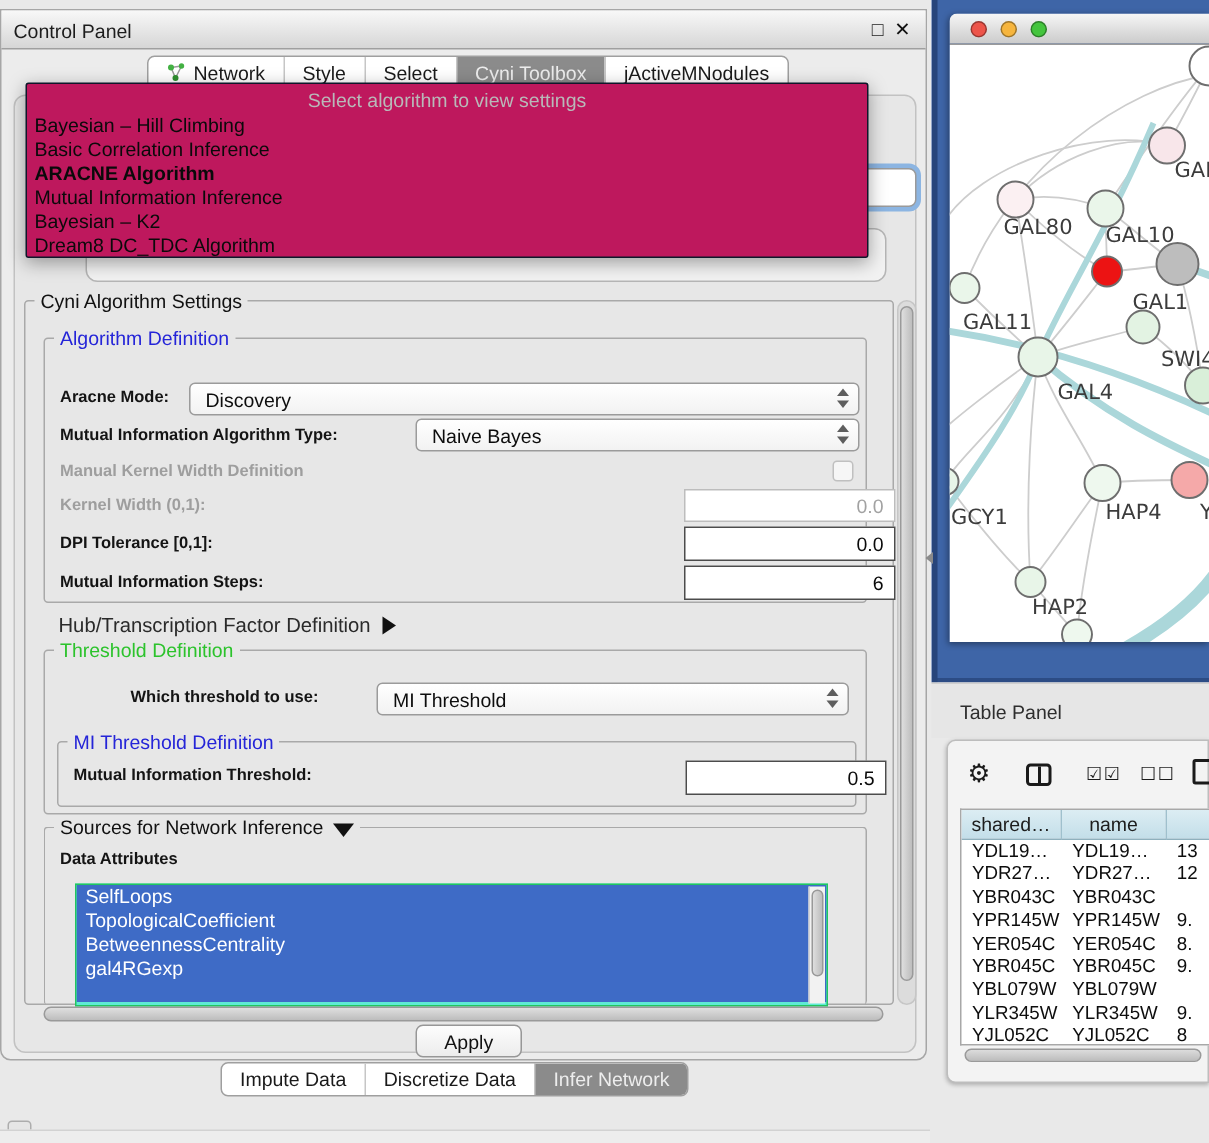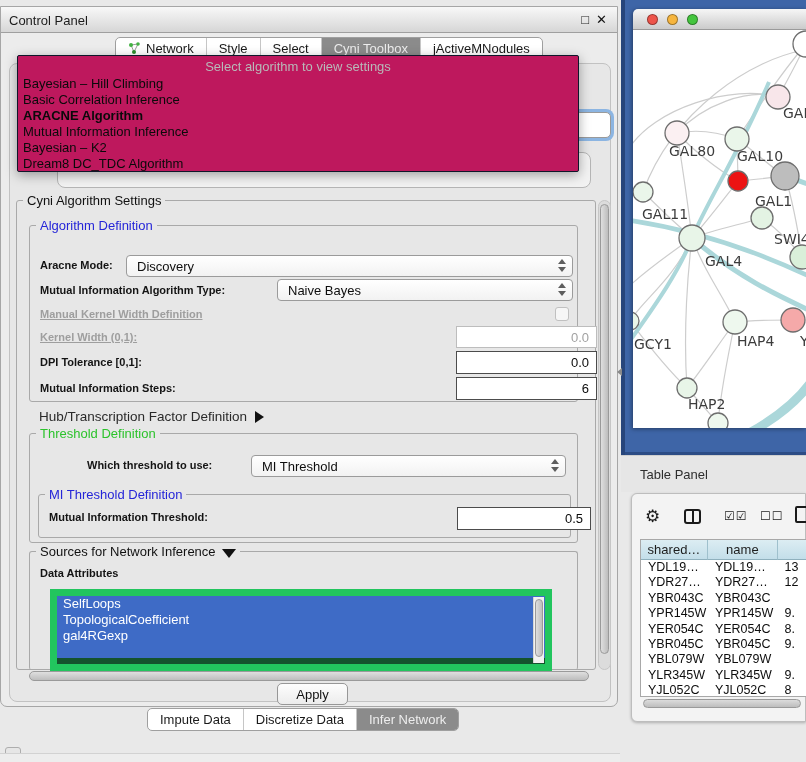--- a/index.html
+++ b/index.html
@@ -12,54 +12,54 @@
   .cp-titlebar { left:0; top:0; width:100%; height:26px; background:linear-gradient(#f8f8f8,#d6d6d6); border-bottom:1px solid #9f9f9f; }
   .cp-title { left:8px; top:6px; font-size:13px; color:#1c1c1c; }
   .cp-float { right:28px; top:5px; font-size:13px; color:#222; }
   .cp-close { right:10px; top:5px; font-size:13px; font-weight:bold; color:#111; }
 
   
   .seg-bar { display:flex; background:#fff; border:1px solid #9f9f9f; border-radius:5px; overflow:hidden; height:23px; }
   .seg { display:flex; align-items:center; padding:0 12px; border-left:1px solid #c6c6c6; color:#1a1a1a; font-size:13px; white-space:nowrap; }
   .seg:first-child { border-left:none; }
   .seg.sel { background:#8b8b8b; color:#ededed; }
-  .top-tabs { left:114px; top:30px; }
+  .top-tabs { left:97px; top:30px; }
   .bottom-tabs { left:146px; top:701px; }
   .mini-net-icon { width:13px; height:13px; margin-right:5px; display:inline-block; }
 
   
   .cp-content { left:8px; top:56px; width:602px; height:639px; background:#e7e7e7; border:1px solid #c2c2c2; border-radius:8px; }
 
   
   .remnant-field { left:47px; top:88px; width:534px; height:36px; background:#f2f2f2; border:1px solid #b5b5b5; border-radius:8px; }
   .remnant-combo-focus { left:552px; top:48px; width:49px; height:26px; background:#fff; border:1px solid #9a9a9a; border-radius:5px; box-shadow:0 0 0 3px #8cb5e2; }
 
   
   .grp { border:1px solid #a9a9a9; border-radius:3px; }
   .grp-label { position:absolute; top:-8px; left:6px; background:#e7e7e7; padding:0 4px; font-size:13px; white-space:nowrap; }
   .lbl-blue { color:#2525d8; }
   .lbl-green { color:#2cc32c; }
 
   .form-label { font-size:11px; font-weight:bold; color:#141414; white-space:nowrap; }
-  .form-label.dis { color:#9e9e9e;text-decoration:underline; }
+  .form-label.dis { color:#9e9e9e; }
 
   .combo { background:linear-gradient(#ffffff,#f2f2f2); border:1px solid #9b9b9b; border-radius:4px; height:22px; display:flex; align-items:center; padding-left:10px; font-size:13px; color:#0d0d0d; }
   .combo-arrows { position:absolute; right:6px; top:3px; display:flex; flex-direction:column; align-items:center; }
   .tri-up { width:0; height:0; border-left:4px solid transparent; border-right:4px solid transparent; border-bottom:5px solid #5e5e5e; margin-bottom:3px; }
   .tri-dn { width:0; height:0; border-left:4px solid transparent; border-right:4px solid transparent; border-top:5px solid #5e5e5e; }
 
   .field { background:#fff; border:1px solid #4c4c4c; height:23px; font-size:13px; color:#0a0a0a; display:flex; align-items:center; justify-content:flex-end; padding:0 7px;margin-left:24px; }
   .field.dis { border-color:#bdbdbd; color:#a2a2a2; height:22px; }
   .checkbox { width:14px; height:14px; background:#f6f6f6; border:1px solid #c0c0c0; border-radius:3px; }
 
   .hub-row { font-size:13.5px; color:#2a2a2a; }
   .tri-right { display:inline-block; width:0; height:0; border-top:6px solid transparent; border-bottom:6px solid transparent; border-left:9px solid #111; margin-left:8px; vertical-align:-2px; }
   .tri-down-b { display:inline-block; width:0; height:0; border-left:7px solid transparent; border-right:7px solid transparent; border-top:9px solid #111; margin-left:6px; vertical-align:-2px; }
 
-  .attr-list { background:#14532d; border:7px solid #22c55e; overflow:hidden; }
+  .attr-list { background:#5eead4; border:1px solid #22c55e; overflow:hidden; }
   .attr-item { background:#3e6bc6; color:#fff; font-size:13px; height:16px; line-height:16px; padding-left:6px; white-space:nowrap; }
   .list-vscroll { position:absolute; right:1px; top:1px; bottom:1px; width:11px; background:#f2f2f2; border-left:1px solid #d5d5d5; }
   .list-vthumb { position:absolute; left:1px; top:2px; width:8px; height:58px; background:linear-gradient(to right,#dedede,#bdbdbd); border:1px solid #999; border-radius:5px; }
 
   .vscroll { left:588px; top:136px; width:13px; height:470px; background:#dcdcdc; border:1px solid #c6c6c6; border-radius:7px; }
   .vthumb { position:absolute; left:1px; top:3px; width:9px; height:450px; background:linear-gradient(to right,#dfdfdf,#bdbdbd); border:1px solid #9a9a9a; border-radius:6px; }
   .hscroll { left:16px; top:606px; width:571px; height:12px; }
   .hthumb { position:absolute; left:3px; top:1px; width:560px; height:10px; background:linear-gradient(#dfdfdf,#bdbdbd); border:1px solid #9a9a9a; border-radius:6px; }
 
   .apply-btn { left:267px; top:619px; width:71px; height:22px; background:linear-gradient(#fdfdfd,#ececec); border:1px solid #979797; border-radius:5px; display:flex; align-items:center; justify-content:center; font-size:13px; color:#111; }
@@ -210,20 +210,21 @@
 
       <div class="abs grp" style="left:12px; top:350px; width:549px; height:119px; border-bottom:none;">
         <span class="grp-label" style="font-weight:normal;"><span>Sources for Network Inference</span><span class="tri-down-b"></span></span>
         <span class="abs form-label" style="left:10px; top:15px;">Data Attributes</span>
         <div class="abs attr-list" style="left:20px; top:37px; width:502px; height:82px;" id="attr-list">
           <div class="list-vscroll">
               <div class="list-vthumb"></div>
             </div>
         <div class="attr-item">SelfLoops</div>
             <div class="attr-item">TopologicalCoefficient</div>
+            <div class="attr-item">BetweennessCentrality</div>
             <div class="attr-item">gal4RGexp</div>
             <div class="attr-item" style="height: 14px;"></div>
           </div>
       </div>
     </div>
 
     <div class="abs vscroll">
         <div class="vthumb"></div>
       </div>
     <div class="abs hscroll">

